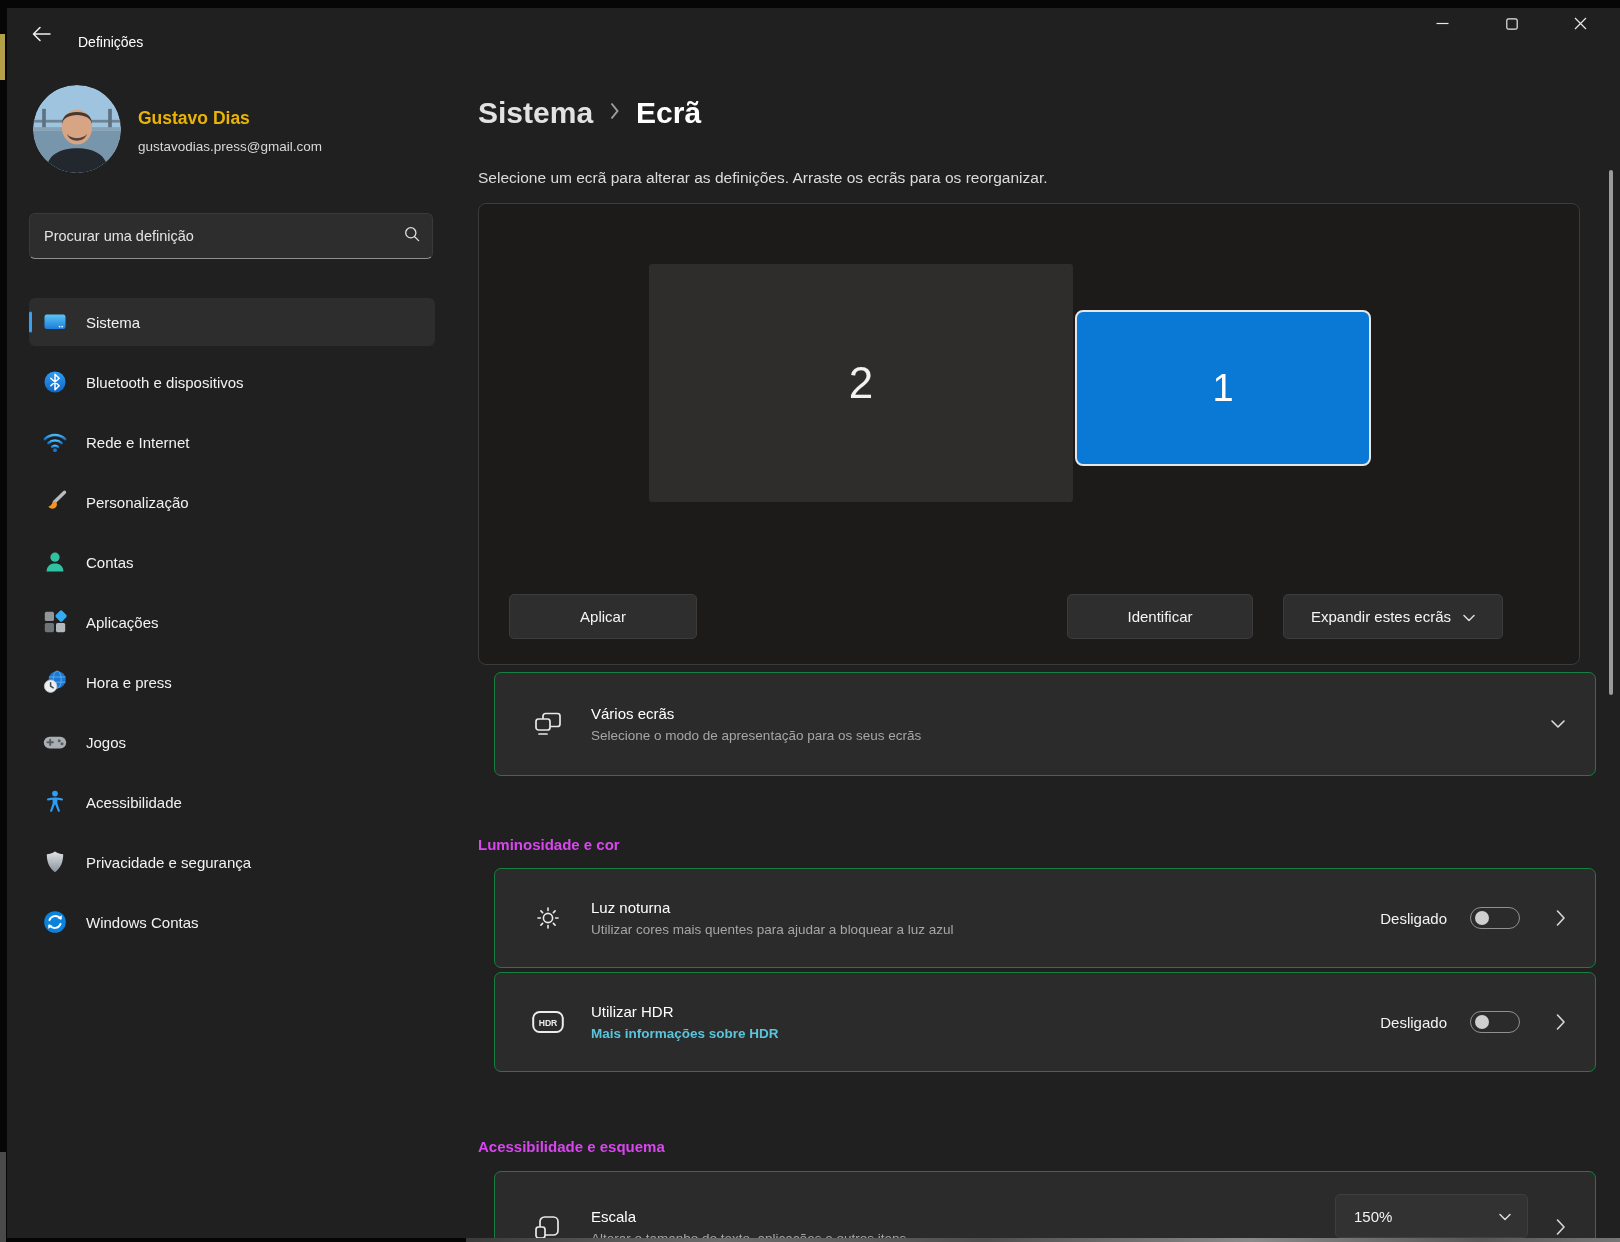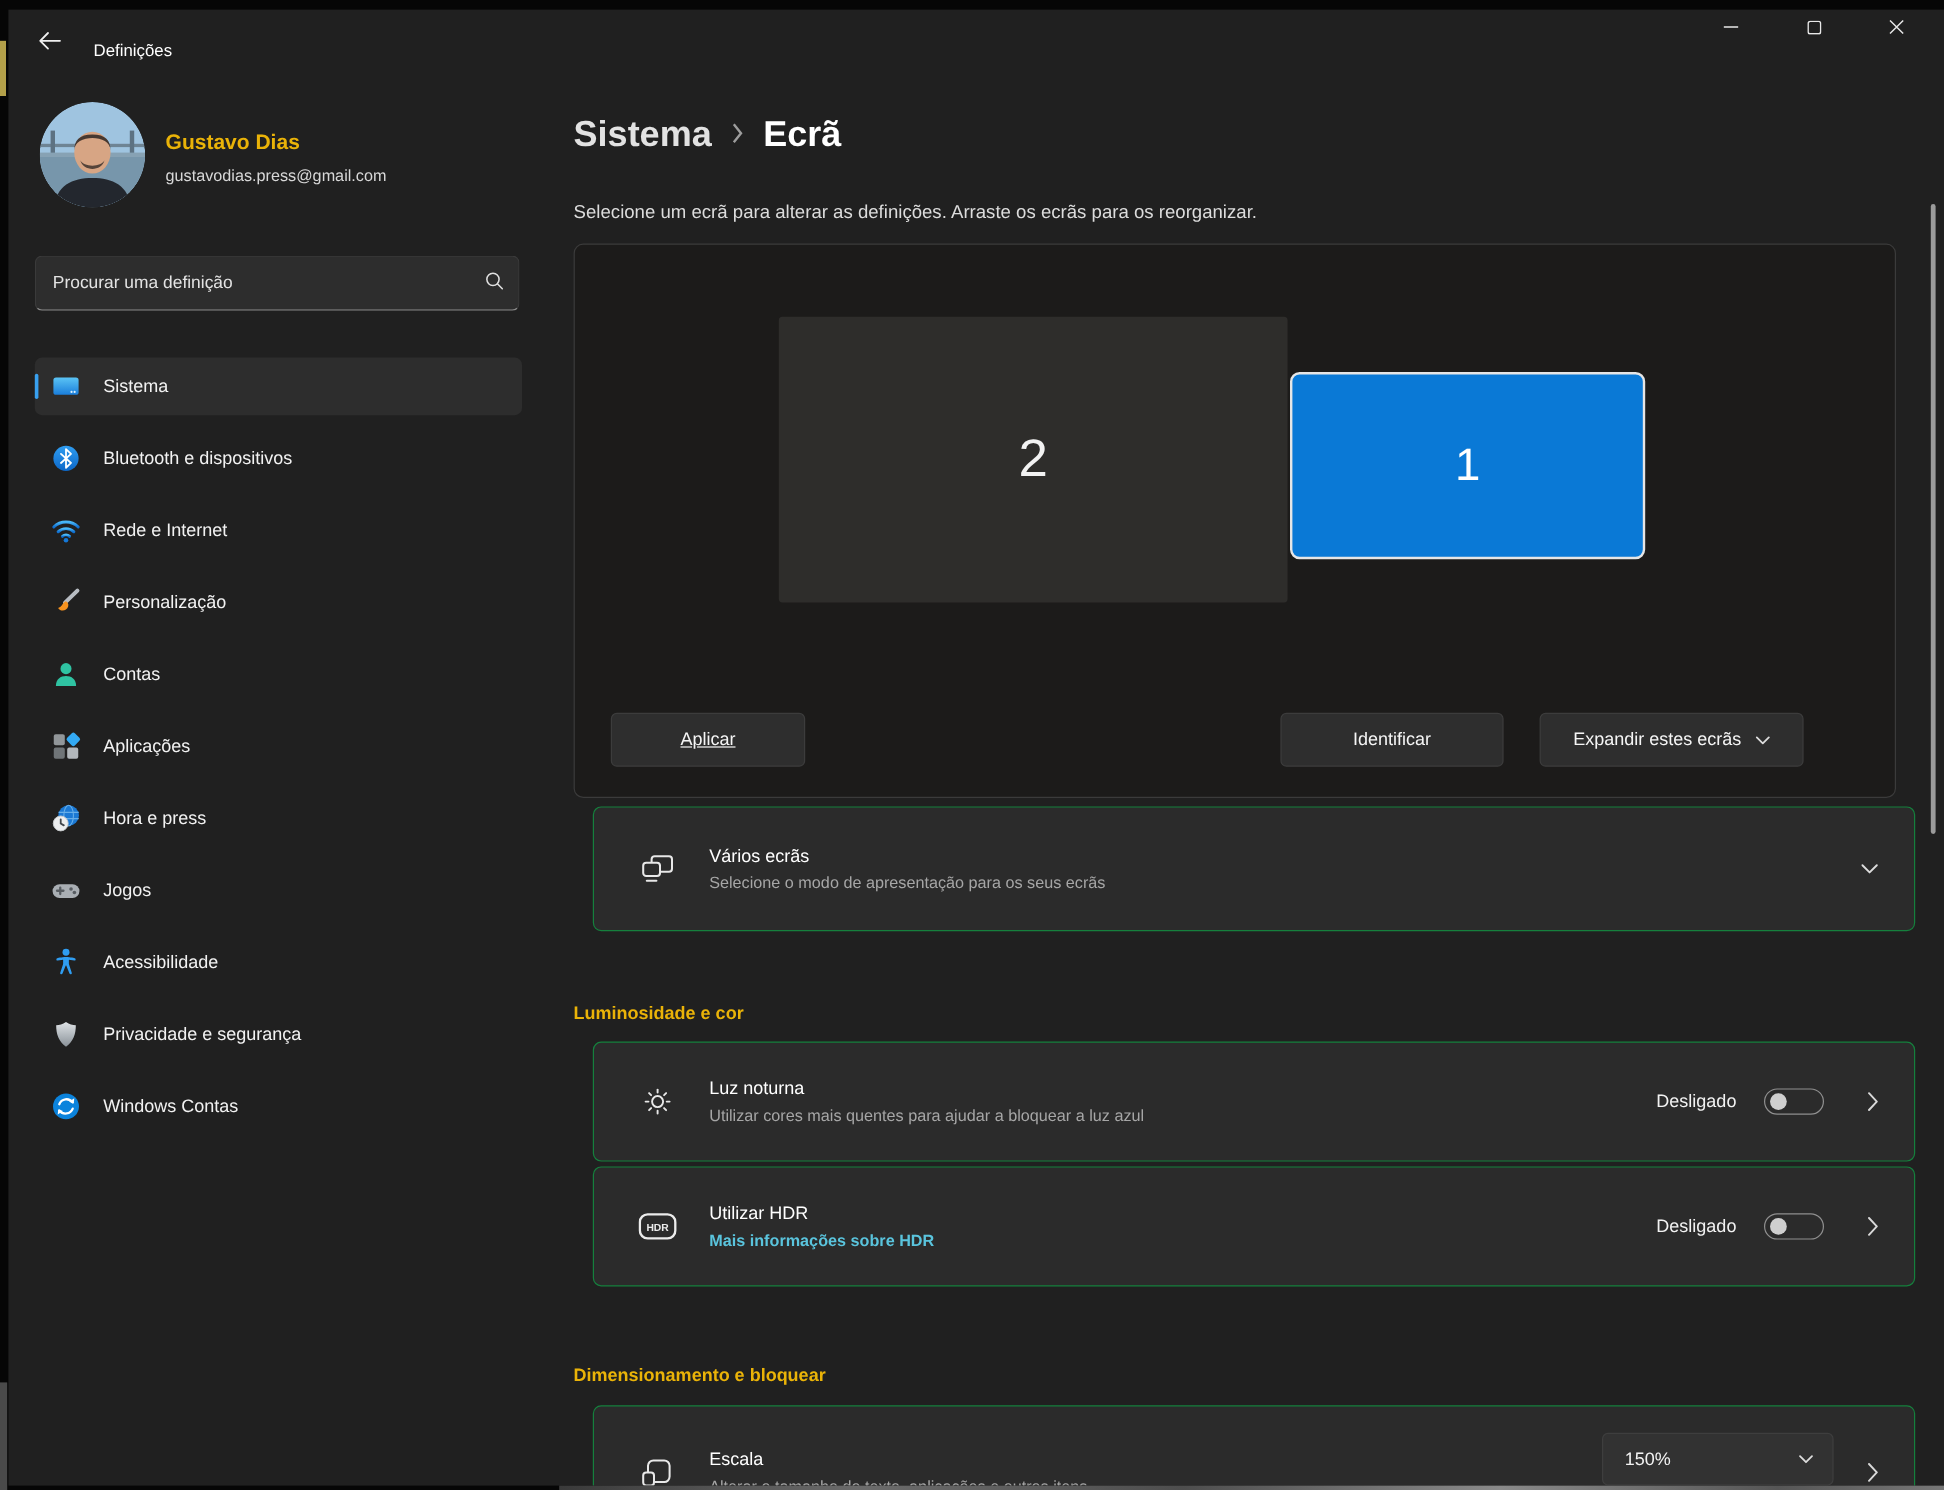--- a/index.html
+++ b/index.html
@@ -53,38 +53,38 @@
                    background:#1c1b1a; border:1px solid #3b3b3b; border-radius:8px; }
   .monitor-2 { position:absolute; left:170px; top:60px; width:424px; height:238px; background:#2e2d2b;
                border-radius:3px; display:flex; align-items:center; justify-content:center;
                color:#f2f2f2; font-size:44px; font-weight:300; cursor:pointer; }
   .monitor-1 { position:absolute; left:596px; top:106px; width:296px; height:156px; background:#0a79d6;
                border:2px solid #e6e6e6; border-radius:8px; display:flex; align-items:center; justify-content:center;
                color:#ffffff; font-size:38px; font-weight:300; cursor:pointer; }
   .panel-btn { position:absolute; top:390px; height:45px; background:#2e2e2e; border:1px solid #3c3c3c;
                border-radius:5px; color:#f5f5f5; font-size:15px; display:flex; align-items:center;
                justify-content:center; cursor:pointer; gap:12px; }
-  .btn-apply    { left:30px;  width:162px;text-decoration:underline; }
+  .btn-apply    { left:30px;  width:188px; }
   .btn-cancel   { left:247px; width:188px; }
   .btn-identify { left:588px; width:186px; }
   .btn-extend   { left:804px; width:220px; }
 
   .card { position:absolute; left:471px; width:1102px; background:#2b2b2b; border:1px solid #15803d; border-radius:7px;margin-left:16px; }
   .card-varios { top:664px; height:104px; }
   .card-night  { top:860px; height:100px; }
   .card-hdr    { top:964px; height:100px; }
   .card-scale  { top:1163px; height:112px; }
 
   .card-icon { position:absolute; left:30px; top:0; height:100%; width:46px; display:flex; align-items:center; justify-content:center; }
   .card-text { position:absolute; left:96px; top:50%; transform:translateY(-50%); display:flex; flex-direction:column; gap:6px; }
   .card-title { font-size:15px; color:#ffffff; }
   .card-subtitle { font-size:13.5px; color:#a6a6a6; }
   .card-link { font-size:13.5px; font-weight:bold; color:#5ac4dd; cursor:pointer; }
 
-  .section-heading { position:absolute; left:471px; font-size:15px; font-weight:bold; color:#eab308; }
+  .section-heading { position:absolute; left:471px; font-size:15px; font-weight:bold; color:#d946ef; }
   .heading-brightness { top:828px; }
   .heading-scaling    { top:1130px; }
 
   .row-status { position:absolute; right:148px; top:50%; transform:translateY(-50%); font-size:15px; color:#f2f2f2; }
   .toggle { position:absolute; right:75px; top:50%; transform:translateY(-50%); width:50px; height:22px;
             border:1px solid #8f8f8f; border-radius:11px; background:transparent; cursor:pointer; }
   .toggle-knob { position:absolute; left:4px; top:3px; width:14px; height:14px; border-radius:50%; background:#cfcfcf; }
   .chevron-right-slot { position:absolute; right:30px; top:50%; transform:translateY(-50%); display:flex; cursor:pointer; }
   .chevron-down-slot  { position:absolute; right:30px; top:50%; transform:translateY(-50%); display:flex; cursor:pointer; }
 
@@ -425,21 +425,21 @@
     <div class="toggle">
         <div class="toggle-knob"></div>
       </div>
     <span class="chevron-right-slot">
       <svg width="9" height="16" viewBox="0 0 9 16">
           <path d="M1.5 1 L8 8 L1.5 15" fill="none" stroke="#d8d8d8" stroke-width="1.6" stroke-linecap="round" stroke-linejoin="round"></path>
         </svg>
     </span>
   </div>
 
-  <div class="section-heading heading-scaling">Dimensionamento e bloquear</div>
+  <div class="section-heading heading-scaling">Acessibilidade e esquema</div>
 
   <div class="card card-scale">
     <div class="card-icon">
       <svg width="30" height="30" viewBox="0 0 30 30">
           <rect x="7" y="5" width="18" height="18" rx="4.5" fill="none" stroke="#e8e8e8" stroke-width="1.7"></rect>
           <rect x="3" y="15" width="9" height="11" rx="2.5" fill="#2b2b2b" stroke="#e8e8e8" stroke-width="1.7"></rect>
         </svg>
     </div>
     <div class="card-text">
       <span class="card-title">Escala</span>

